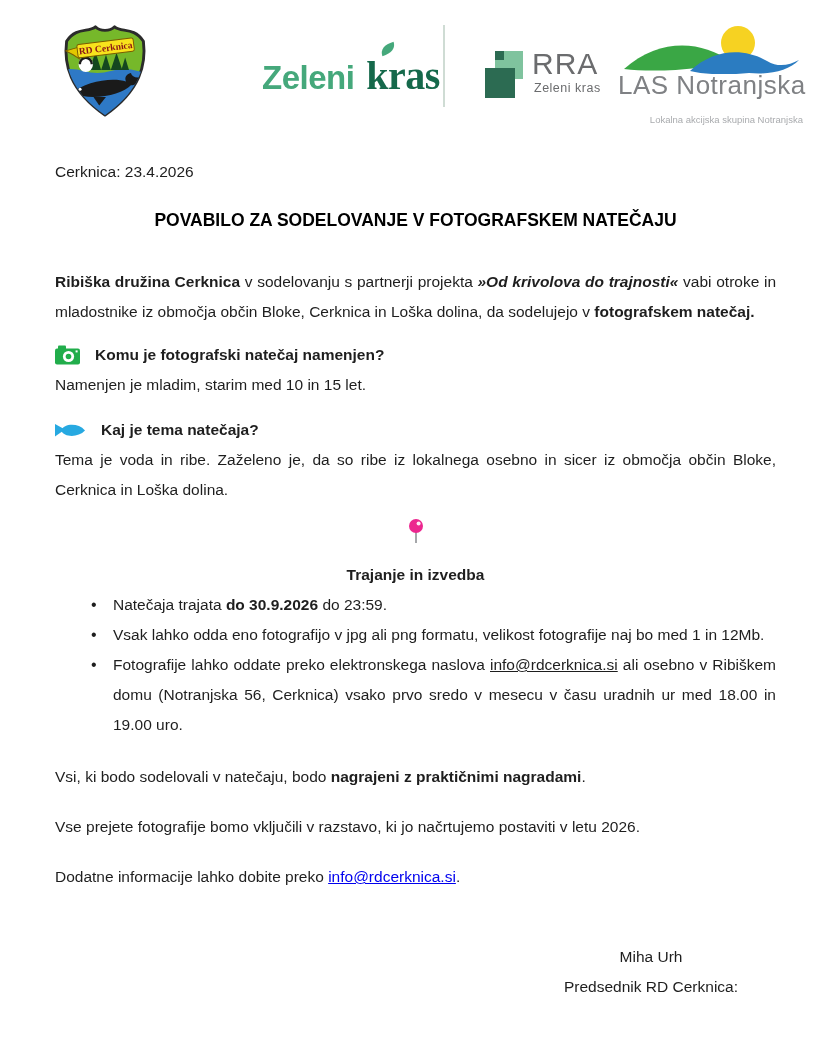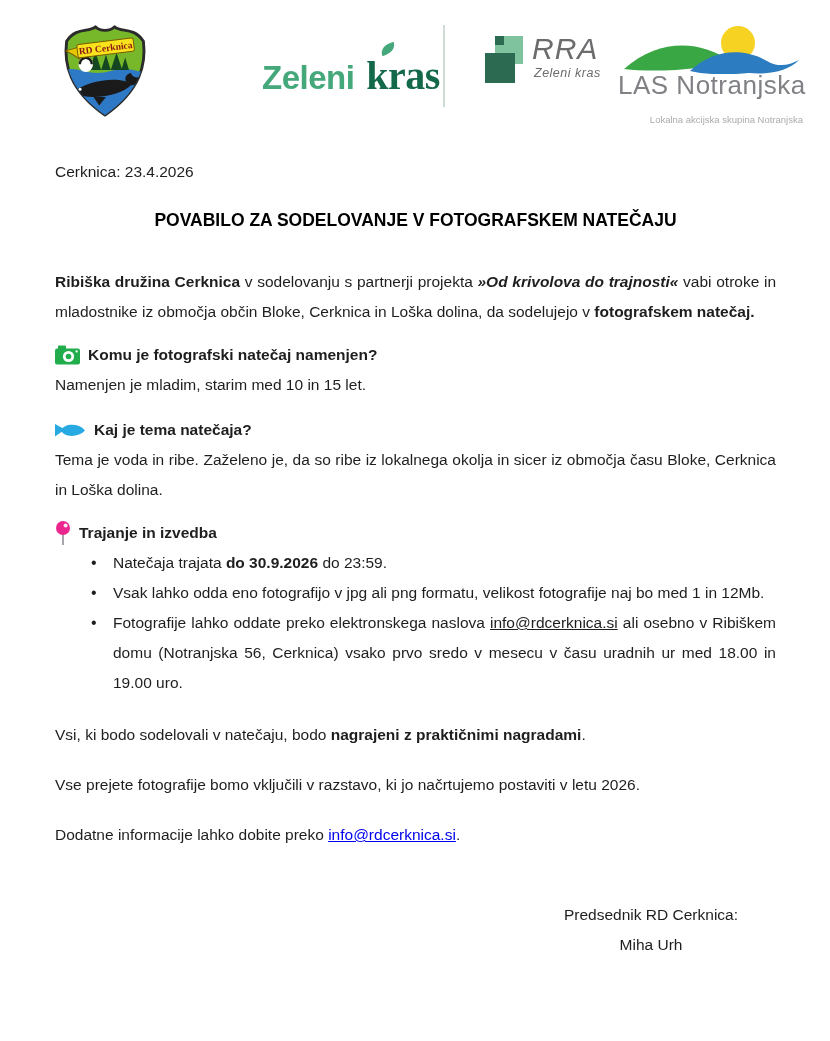--- a/index.html
+++ b/index.html
@@ -15,40 +15,40 @@
     overflow:hidden;
   }
   
   .logo-header { position:relative; height:104px; }
   .badge-wrap { position:absolute; left:2px; top:0; width:96px; height:104px; }
   .zeleni-wrap { position:absolute; left:207px; top:34px; height:46px; white-space:nowrap; }
   .zeleni-word1 { font-family:Liberation Sans, sans-serif; font-weight:bold; font-size:33px; color:#45a87b; letter-spacing:-0.5px; }
   .zeleni-word2 { font-family:Liberation Serif, serif; font-weight:bold; font-size:40px; color:#15694b; letter-spacing:-0.5px; margin-left:12px; }
   .zeleni-leaf { position:absolute; left:115px; top:-12px; }
   .logo-divider { position:absolute; left:388px; top:7px; width:2px; height:82px; background:#cfdcd4; }
-  .rra-wrap { position:absolute; left:430px; top:18px; width:170px; height:66px;font-style:italic; }
+  .rra-wrap { position:absolute; left:430px; top:33px; width:170px; height:66px; }
   .rra-sq-light { position:absolute; left:10px; top:0; width:28px; height:28px; background:#7fc39e; }
   .rra-sq-notch { position:absolute; left:10px; top:0; width:9px; height:9px; background:#2c6b52; }
   .rra-sq-dark { position:absolute; left:0; top:17px; width:30px; height:30px; background:#2c6b52; }
   .rra-title { position:absolute; left:47px; top:-4px; font-size:30px; color:#6b6c6e; letter-spacing:1px; }
   .rra-sub { position:absolute; left:49px; top:30px; font-size:12.5px; color:#6b6c6e; letter-spacing:0.5px; }
   .las-wrap { position:absolute; left:563px; top:0; width:185px; height:104px; text-align:right; }
   .las-art { position:absolute; left:0; top:2px; }
   .las-title { position:absolute; left:0; top:52px; width:185px; font-size:26px; color:#7f8184; letter-spacing:0.5px; white-space:nowrap; }
   .las-sub { position:absolute; left:0; top:96px; width:185px; font-size:9.5px; color:#a9abae; white-space:nowrap; }
   
   .date-line { margin-top:40px; line-height:20px; }
   .doc-title { margin-top:27px; line-height:22px; font-size:17.5px; font-weight:bold; text-align:center; color:#000; }
   .para { line-height:30px; }
   .justify { text-align:justify; }
   .intro { margin-top:36px; }
-  .sec-head { display:flex; align-items:center; gap:8px; font-weight:bold; line-height:30px; }
+  .sec-head { display:flex; align-items:center; gap:15px; font-weight:bold; line-height:30px; }
   .sec-head-who { margin-top:13px; }
   .sec-head-theme { margin-top:15px;text-align:right; }
-  .sec-head-dur { margin-top:13px; }
+  .sec-head-dur { margin-top:13px;flex-direction:column; }
   .icon-box { flex:0 0 auto; display:inline-flex; align-items:center; }
   .bullets { margin:0; padding:0 0 0 58px; list-style:none; }
   .bullets li { position:relative; line-height:30px; text-align:justify; }
   .bullets li::before { content:"•"; position:absolute; left:-22px; top:0; font-size:16px; color:#1e1e1e; }
   .close-p1 { margin-top:22px; }
   .close-p2 { margin-top:20px; }
   .close-p3 { margin-top:20px; }
   .signature { margin-top:50px; width:250px; margin-left:auto; text-align:center; line-height:30px; }
   a.link-blue { color:#0000EE; text-decoration:underline; }
   a.link-plain { color:inherit; text-decoration:underline; }
@@ -146,21 +146,21 @@
 
   <div class="sec-head sec-head-theme">
     <span class="icon-box">
       <svg width="31" height="19" viewBox="0 0 31 19">
         <polygon points="0,3 10,8.5 0,15.5" fill="#27a9e1"></polygon>
         <path d="M6,9.5 C9,2.5 23,1.5 30,9.5 C23,17 9,16.5 6,9.5 Z" fill="#27a9e1"></path>
       </svg>
     </span>
     <span>Kaj je tema natečaja?</span>
   </div>
-  <p class="para justify">Tema je voda in ribe. Zaželeno je, da so ribe iz lokalnega okolja in sicer iz območja času Bloke, Cerknica in Loška dolina.</p>
+  <p class="para justify">Tema je voda in ribe. Zaželeno je, da so ribe iz lokalnega osebno in sicer iz območja občin Bloke, Cerknica in Loška dolina.</p>
 
   <div class="sec-head sec-head-dur">
     <span class="icon-box">
       <svg width="16" height="27" viewBox="0 0 16 27">
         <line x1="8" y1="13" x2="8" y2="25" stroke="#a5a7aa" stroke-width="2"></line>
         <circle cx="8" cy="8" r="7" fill="#ec268f"></circle>
         <circle cx="10.6" cy="5.4" r="2" fill="#ffffff" opacity="0.9"></circle>
       </svg>
     </span>
     <span>Trajanje in izvedba</span>
@@ -171,17 +171,17 @@
     <li><span>Fotografije lahko oddate preko elektronskega naslova </span><a href="#" class="link-plain">info@rdcerknica.si</a><span> ali osebno v Ribiškem domu (Notranjska 56, Cerknica) vsako prvo sredo v mesecu v času uradnih ur med 18.00 in 19.00 uro.</span></li>
   </ul>
 
   <p class="para close-p1"><span>Vsi, ki bodo sodelovali v natečaju, bodo </span><strong>nagrajeni z praktičnimi nagradami</strong><span>.</span></p>
 
   <p class="para close-p2">Vse prejete fotografije bomo vključili v razstavo, ki jo načrtujemo postaviti v letu 2026.</p>
 
   <p class="para close-p3"><span>Dodatne informacije lahko dobite preko </span><a href="#" class="link-blue">info@rdcerknica.si</a><span>.</span></p>
 
   <div class="signature">
+    <div>Miha Urh</div>
     <div>Predsednik RD Cerknica:</div>
-    <div>Miha Urh</div>
   </div>
 
 </div>
 
 </body></html>

